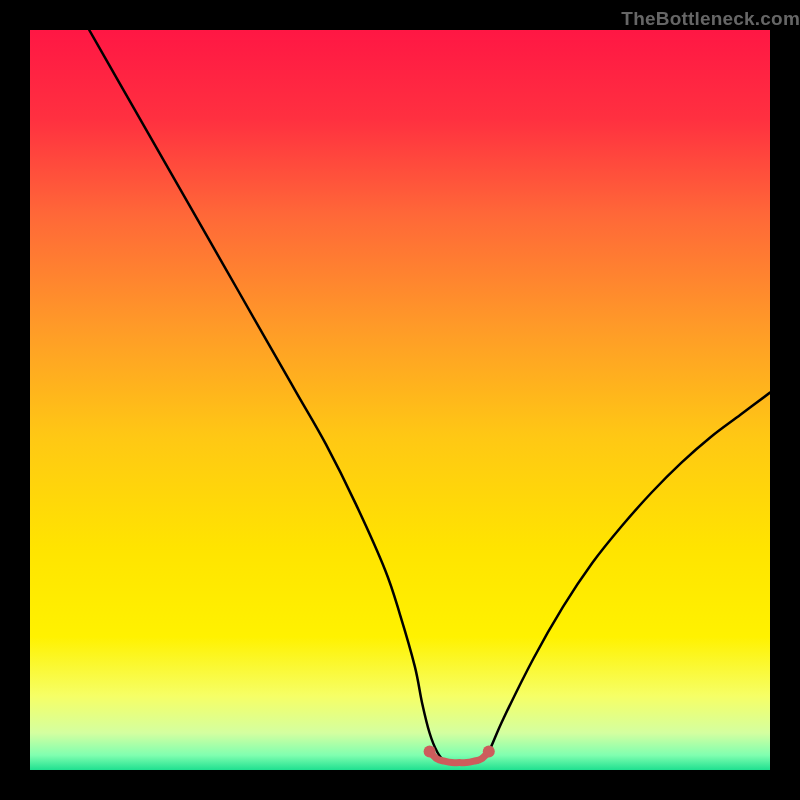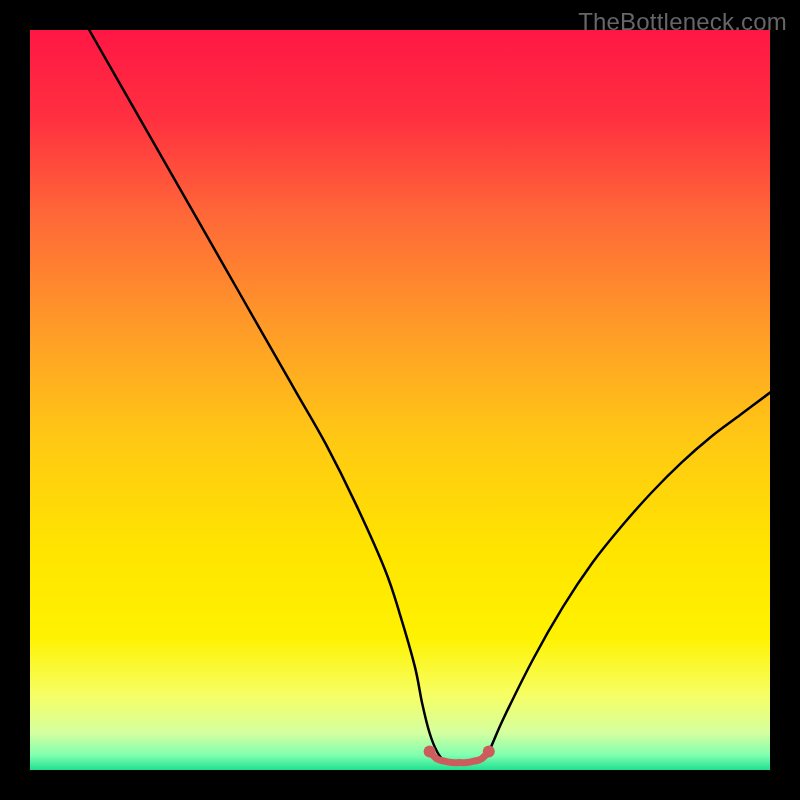--- a/index.html
+++ b/index.html
@@ -9,24 +9,24 @@
   .plot-area {
     position: absolute;
     left: 30px;
     top: 30px;
     width: 740px;
     height: 740px;
   }
   .watermark {
     position: absolute;
     top: 8px;
-    right: 13px;
+    right: 0;
     color: #666;
-    font-size: 24px;
-    font-weight: 400;
+    font-size: 19px;
+    font-weight: 700;
     letter-spacing: 0.2px;
   }
   svg { display: block; }
 </style>
 </head>
 <body>
 
 <div class="container">
   <div class="watermark">TheBottleneck.com</div>
   <div class="plot-area">

